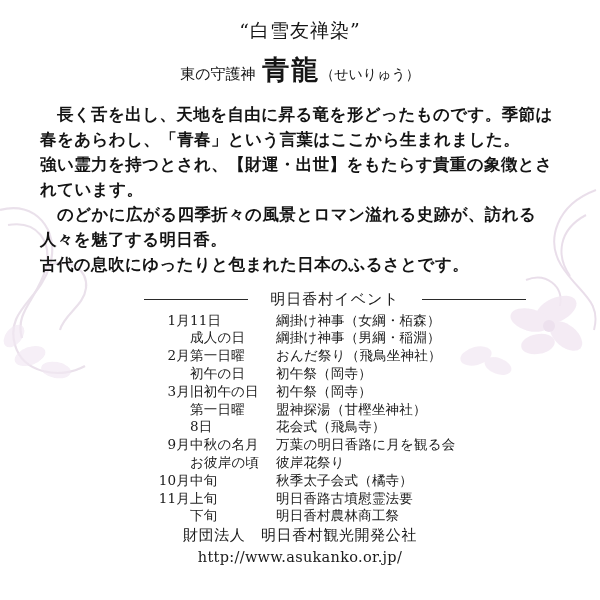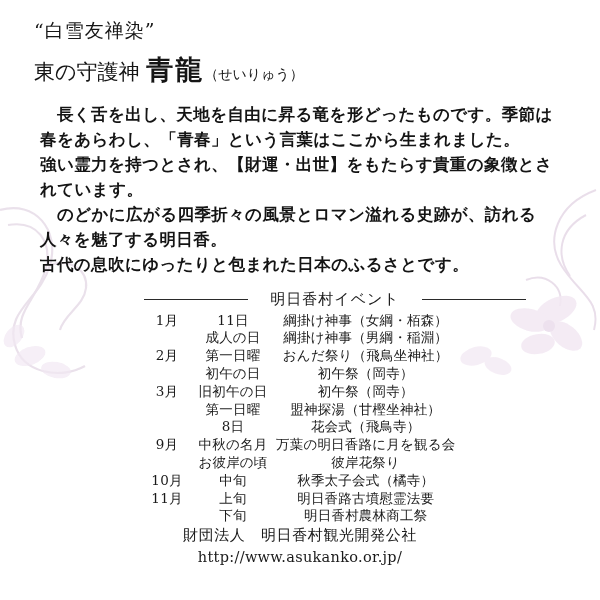--- a/index.html
+++ b/index.html
@@ -40,36 +40,36 @@
   .page {
     position: relative;
     z-index: 2;
     width: 600px;
     height: 600px;
     box-sizing: border-box;
     padding: 12px 34px 8px 34px;
   }
 
   .title-block {
-    text-align: left;
+    text-align: center;
   }
   .title-main {
     font-size: 19px;
     letter-spacing: 1px;
     color: #151515;
     margin-top: 6px;
   }
   .title-sub {
     margin-top: 8px;
     font-size: 21px;
     color: #151515;
     white-space: nowrap;
   }
   .title-sub .small-left {
-    font-size: 21px;
+    font-size: 15px;
     letter-spacing: 0px;
   }
   .title-sub .big {
     font-size: 27px;
     font-weight: bold;
     letter-spacing: 2px;
   }
   .title-sub .paren {
     font-size: 14px;
   }
@@ -112,21 +112,20 @@
   table.events-table {
     border-collapse: collapse;
     font-size: 13.5px;
     line-height: 1.32;
     letter-spacing: 0.2px;
   }
   table.events-table td {
     padding: 0 0 0 0;
     vertical-align: top;
     white-space: nowrap;
-    text-align: center;
   }
   td.col-month {
     width: 46px;
     text-align: right;
     padding-right: 10px;
   }
   td.col-day {
     width: 86px;
     text-align: left;
     padding-right: 10px;

